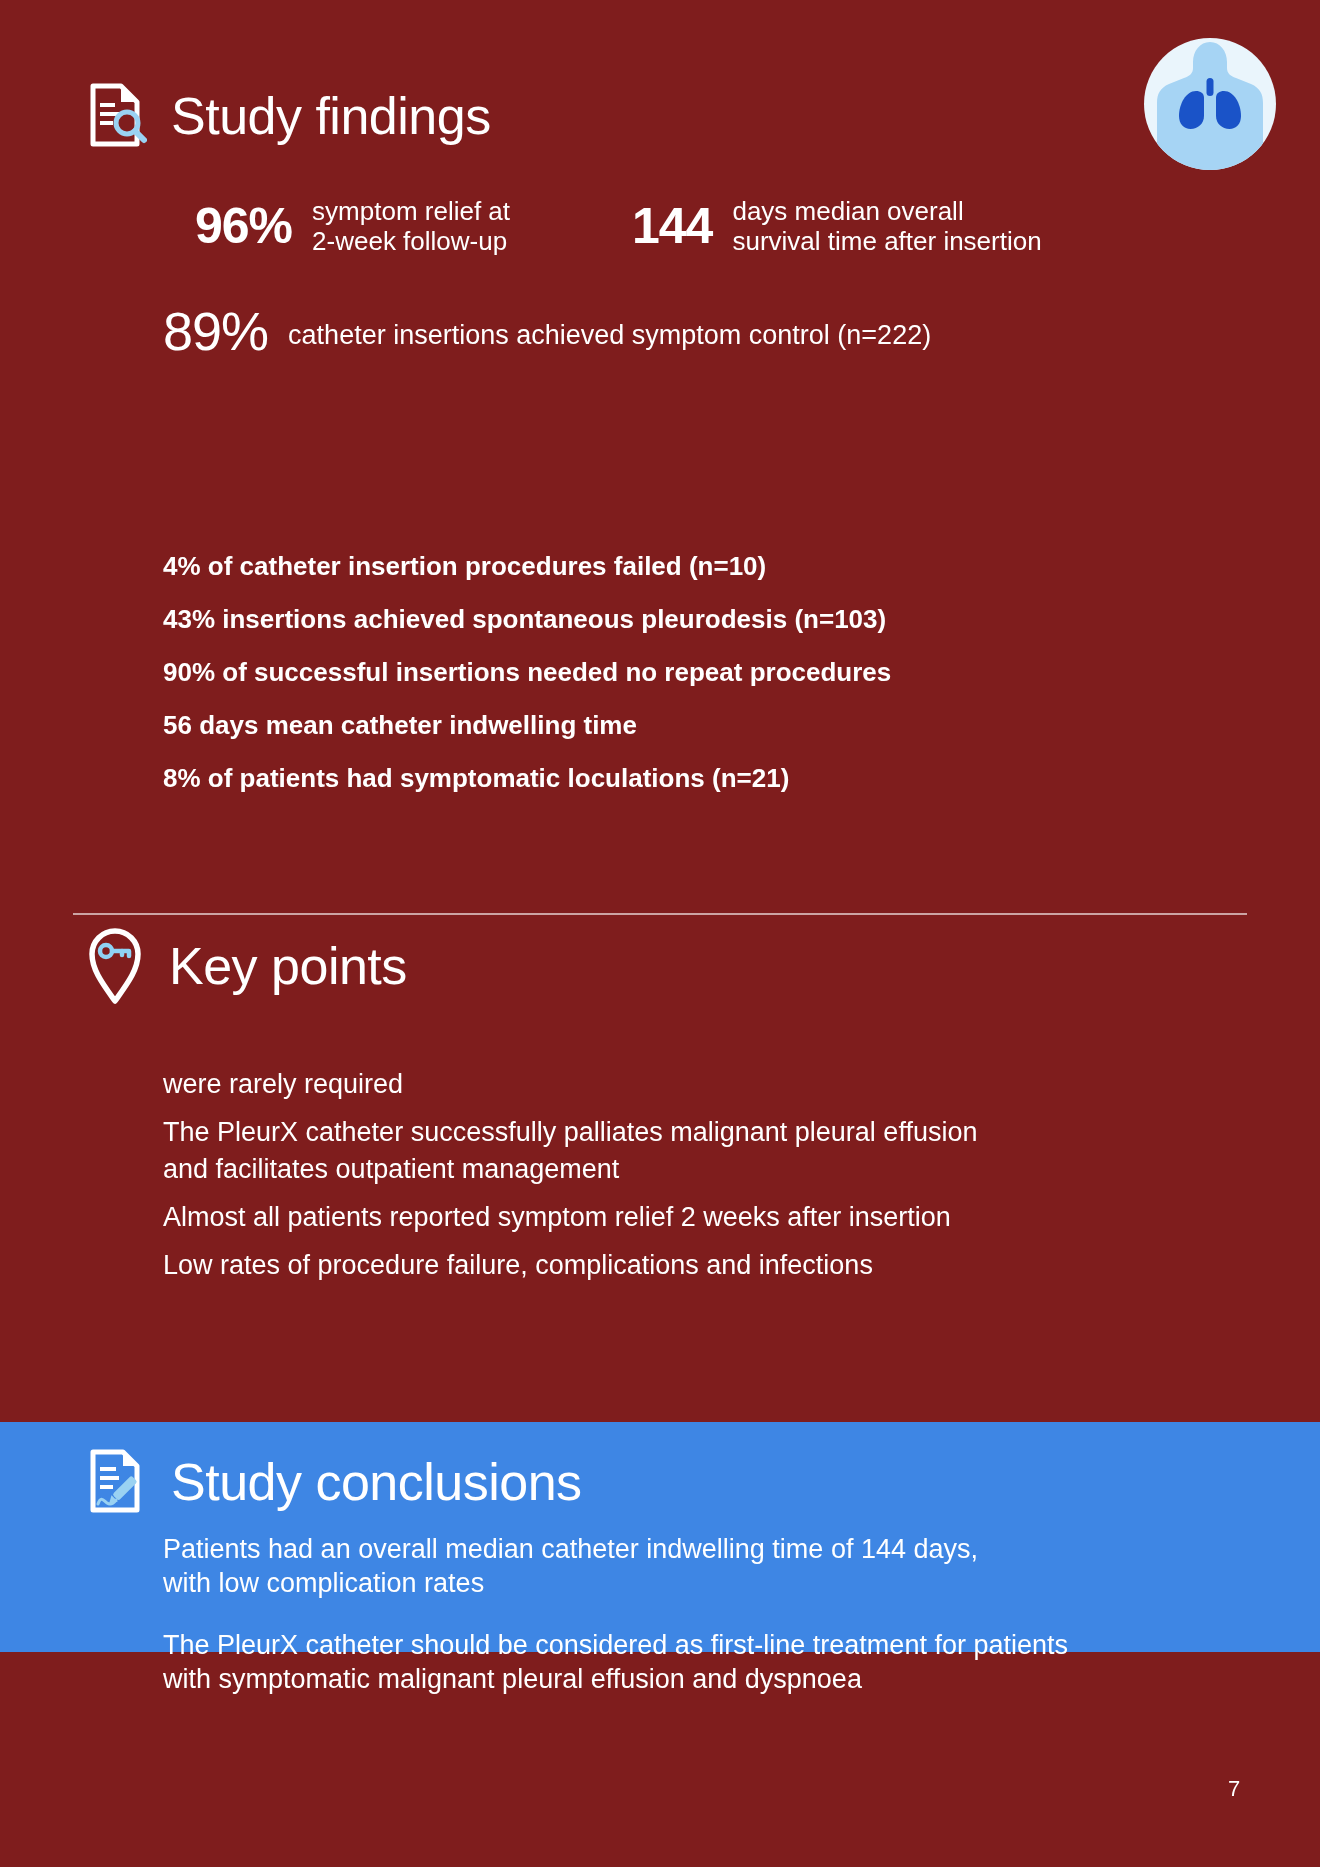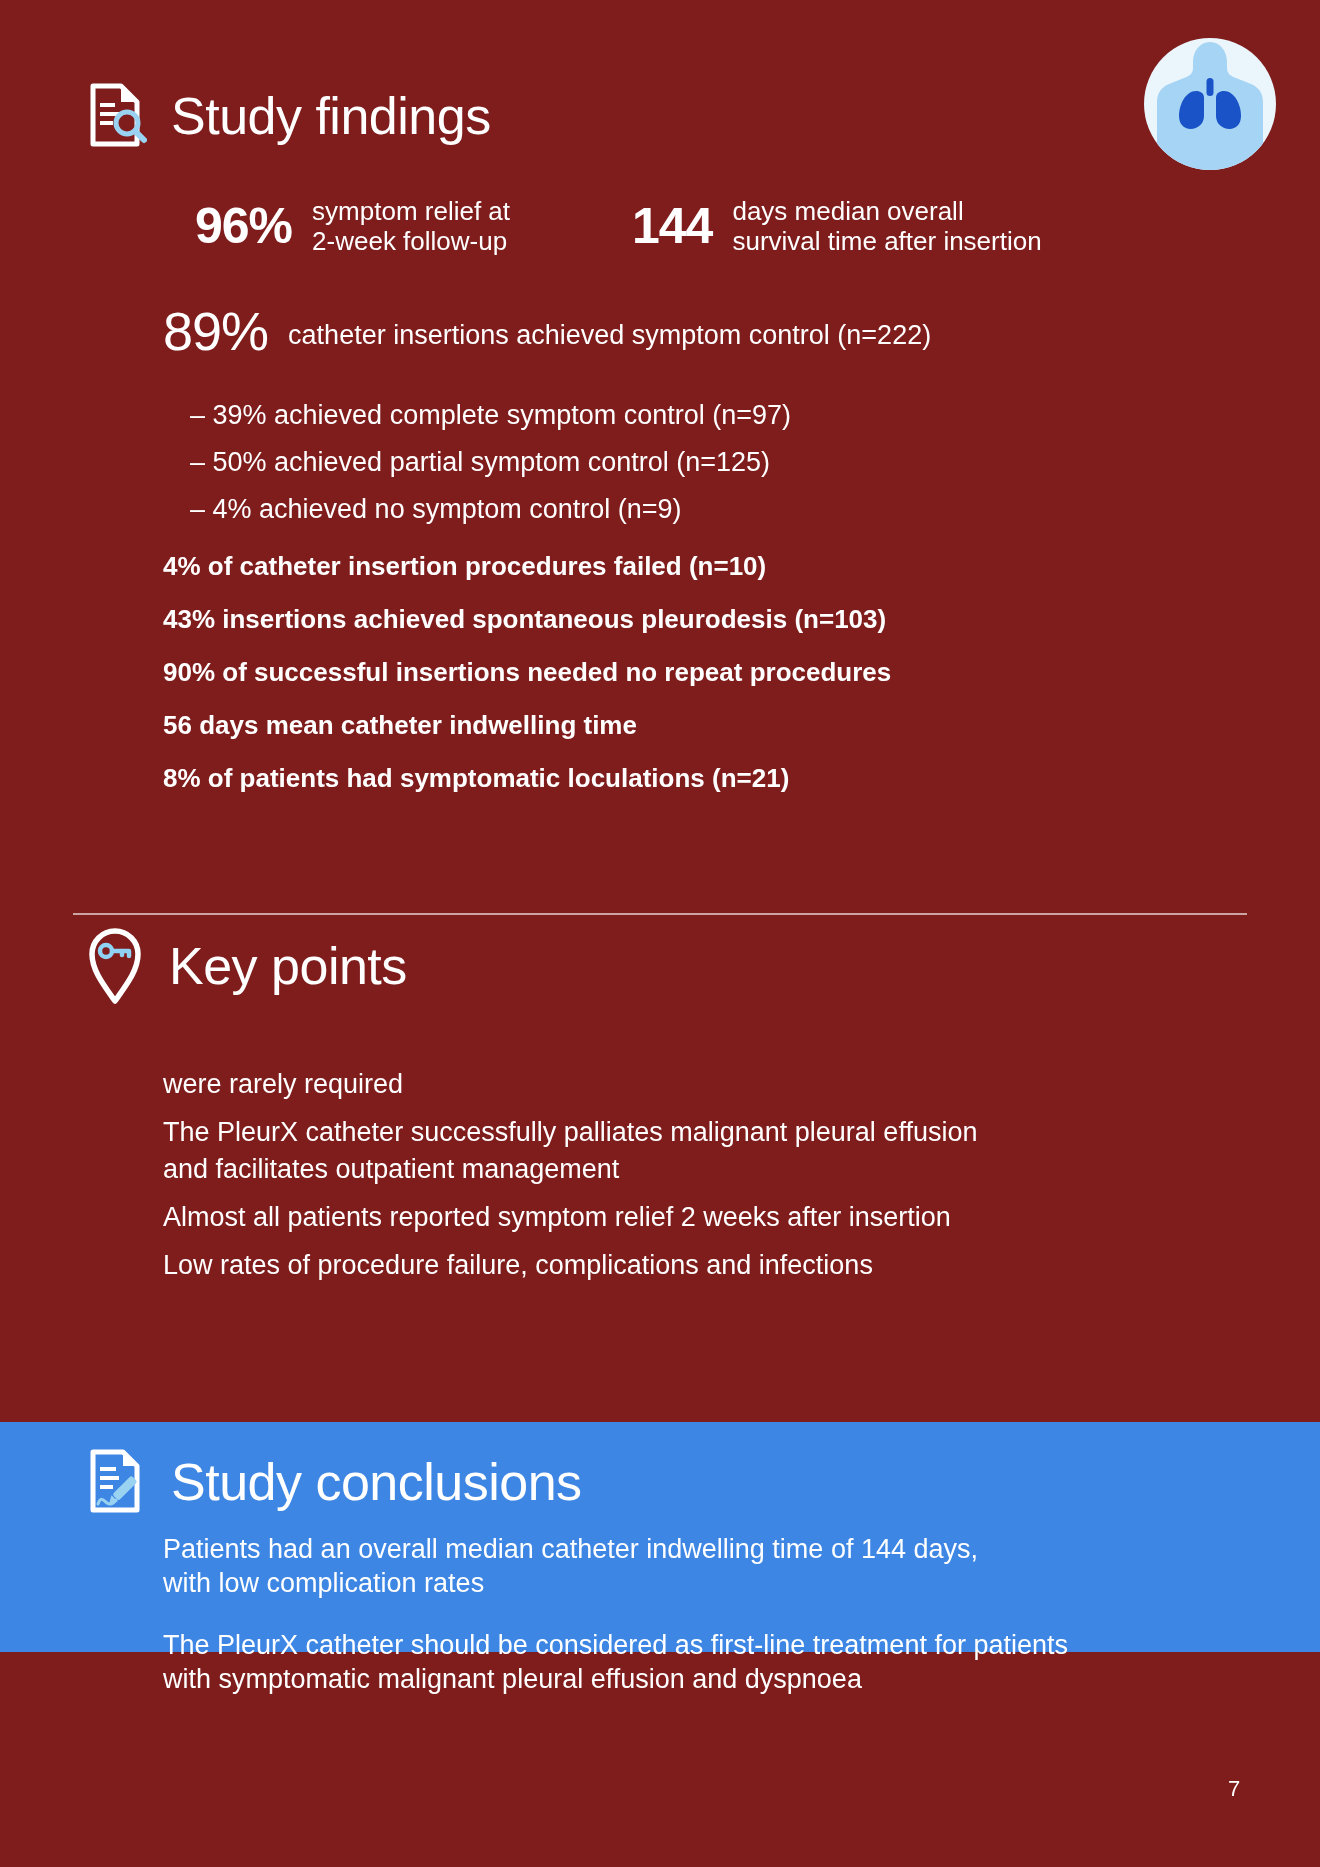--- a/index.html
+++ b/index.html
@@ -97,25 +97,20 @@
       <div>days median overall</div>
       <div>survival time after insertion</div>
     </span>
   </div>
 
   <div class="headline-stat">
     <span class="headline-value">89%</span>
     <span class="headline-text">catheter insertions achieved symptom control (n=222)</span>
   </div>
 
-  <div class="sub-bullets">
-    <div>– 39% achieved complete symptom control (n=97)</div>
-    <div>– 50% achieved partial symptom control (n=125)</div>
-    <div>– 4% achieved no symptom control (n=9)</div>
-  </div>
 
   <div class="findings-items">
     <div>4% of catheter insertion procedures failed (n=10)</div>
     <div>43% insertions achieved spontaneous pleurodesis (n=103)</div>
     <div>90% of successful insertions needed no repeat procedures</div>
     <div>56 days mean catheter indwelling time</div>
     <div>8% of patients had symptomatic loculations (n=21)</div>
   </div>
 
   <div class="divider"></div>

